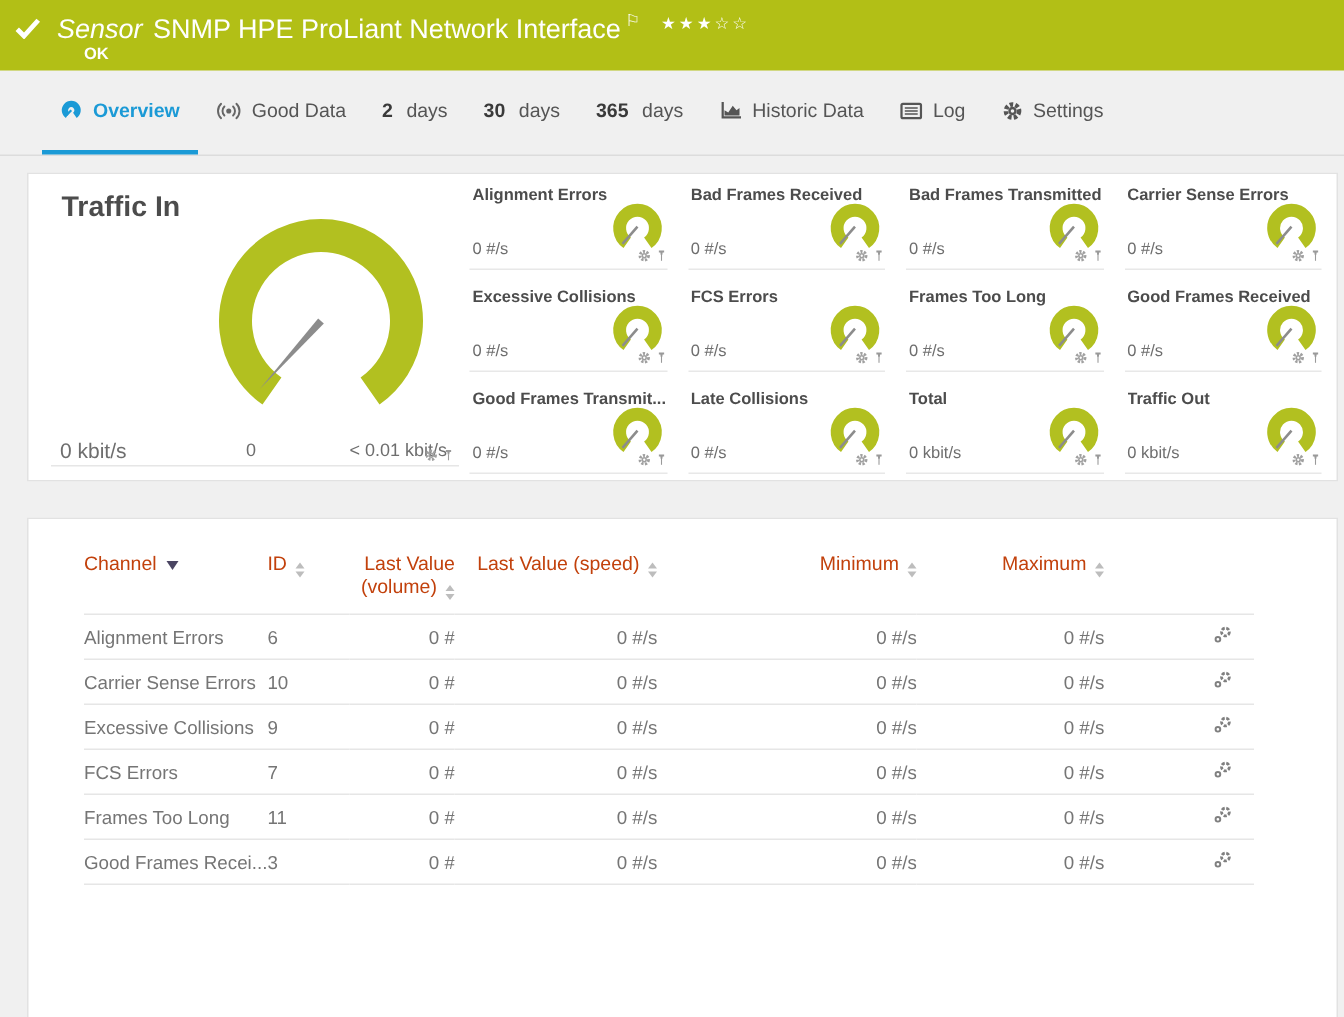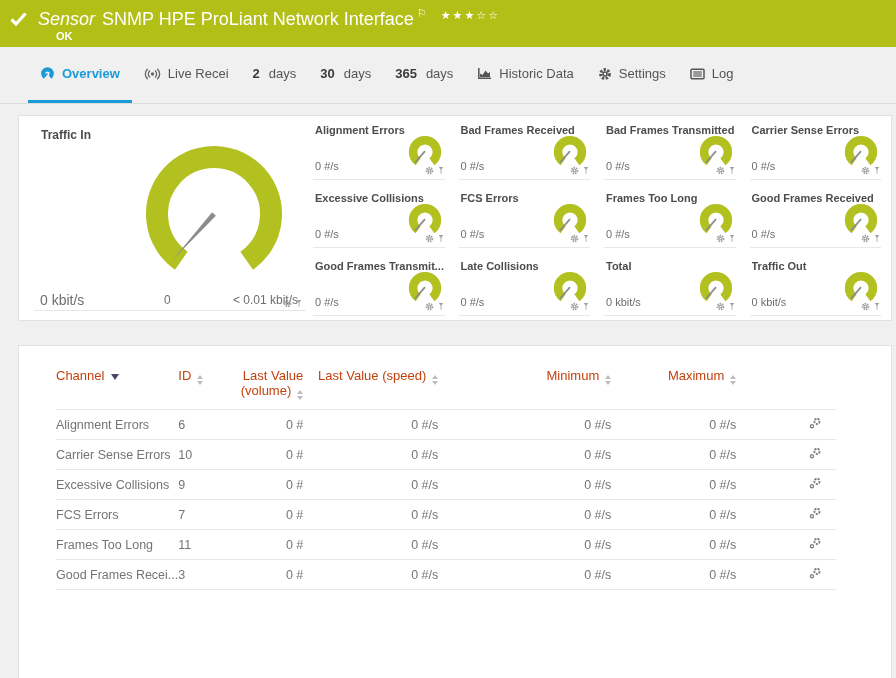--- a/index.html
+++ b/index.html
@@ -24,21 +24,21 @@
   .tab .num { font-weight:bold; color:#3a3a3a; margin-right:2px; }
   .tab svg { flex:0 0 auto; }
 
   
   .card { position:absolute; left:18px; width:874px; background:#fff; border:1px solid #e2e2e2; }
   #gauge-card { top:115px; height:206px; display:flex; }
   #table-card { top:345px; height:340px; }
 
   
   .main-cell { position:relative; width:290px; flex:0 0 auto; }
-  .main-label { position:absolute; left:22px; top:12px; font-size:12px; font-weight:bold; color:#4c4c4c; }
+  .main-label { position:absolute; left:22px; top:12px; font-size:19px; font-weight:bold; color:#4c4c4c; }
   .main-gauge-svg { position:absolute; left:121px; top:30px; }
   .main-value { position:absolute; left:21px; top:176px; font-size:14px; color:#6e6e6e; }
   .scale-min { position:absolute; left:145px; top:177px; font-size:12px; color:#6e6e6e; }
   .scale-max { position:absolute; left:214px; top:177px; font-size:12px; color:#6e6e6e; }
   .main-sep { position:absolute; left:15px; right:3px; bottom:9px; height:1px; background:#e6e6e6; }
   .cell-icons { position:absolute; display:flex; gap:3px; align-items:flex-end; }
   .main-cell .cell-icons { right:6px; bottom:12px; }
 
   
   .mini-grid { flex:1; display:grid; grid-template-columns:repeat(4,1fr); grid-template-rows:repeat(3,1fr); }
@@ -94,56 +94,56 @@
     <span>Overview</span>
   </div>
   <div class="tab">
     <svg width="17" height="12" viewBox="0 0 17 12">
       <circle cx="8.5" cy="6" r="1.7" fill="#666"></circle>
       <path d="M5.6 3 A4.2 4.2 0 0 0 5.6 9" fill="none" stroke="#666" stroke-width="1.3" stroke-linecap="round"></path>
       <path d="M3.4 1.2 A6.6 6.6 0 0 0 3.4 10.8" fill="none" stroke="#666" stroke-width="1.3" stroke-linecap="round"></path>
       <path d="M11.4 3 A4.2 4.2 0 0 1 11.4 9" fill="none" stroke="#666" stroke-width="1.3" stroke-linecap="round"></path>
       <path d="M13.6 1.2 A6.6 6.6 0 0 1 13.6 10.8" fill="none" stroke="#666" stroke-width="1.3" stroke-linecap="round"></path>
     </svg>
-    <span>Live Recei</span>
+    <span>Good Data</span>
   </div>
   <div class="tab">
     <span class="num">2</span>
     <span>days</span>
   </div>
   <div class="tab">
     <span class="num">30</span>
     <span>days</span>
   </div>
   <div class="tab">
     <span class="num">365</span>
     <span>days</span>
   </div>
   <div class="tab">
     <svg width="15" height="13" viewBox="0 0 15 13">
       <path d="M1.8 1 V11.2 H14" fill="none" stroke="#555" stroke-width="1.5"></path>
       <polygon points="3,10 3,6.5 5.5,8 8.5,3.5 11,6.5 13,5 13,10" fill="#555"></polygon>
     </svg>
     <span>Historic Data</span>
-  </div>
-  <div class="tab">
-    <svg width="14" height="14" viewBox="0 0 14 14">
-      <circle cx="7" cy="7" r="4.4" fill="none" stroke="#555" stroke-width="3" stroke-dasharray="2.3 1.45"></circle>
-      <circle cx="7" cy="7" r="2" fill="none" stroke="#555" stroke-width="1.6"></circle>
-    </svg>
-    <span>Settings</span>
   </div>
   <div class="tab">
     <svg width="15" height="12" viewBox="0 0 15 12">
       <rect x="1" y="1.2" width="13" height="9.6" rx="1" fill="none" stroke="#555" stroke-width="1.5"></rect>
       <line x1="3.2" y1="4" x2="11.8" y2="4" stroke="#555" stroke-width="1.1"></line>
       <line x1="3.2" y1="6" x2="11.8" y2="6" stroke="#555" stroke-width="1.1"></line>
       <line x1="3.2" y1="8" x2="11.8" y2="8" stroke="#555" stroke-width="1.1"></line>
     </svg>
     <span>Log</span>
+  </div>
+  <div class="tab">
+    <svg width="14" height="14" viewBox="0 0 14 14">
+      <circle cx="7" cy="7" r="4.4" fill="none" stroke="#555" stroke-width="3" stroke-dasharray="2.3 1.45"></circle>
+      <circle cx="7" cy="7" r="2" fill="none" stroke="#555" stroke-width="1.6"></circle>
+    </svg>
+    <span>Settings</span>
   </div>
 </div>
 
 <div class="card" id="gauge-card">
   <div class="main-cell">
     <div class="main-label">Traffic In</div>
     <svg class="main-gauge-svg" width="148" height="140" viewBox="0 0 148 140">
       <path d="M41.3 114.7 A57 57 0 1 1 106.7 114.7" fill="none" stroke="#b2c020" stroke-width="22"></path>
       <polygon points="33.2,113.3 75.9,69.7 72.1,66.3" fill="#8c8c8c"></polygon>
     </svg>

